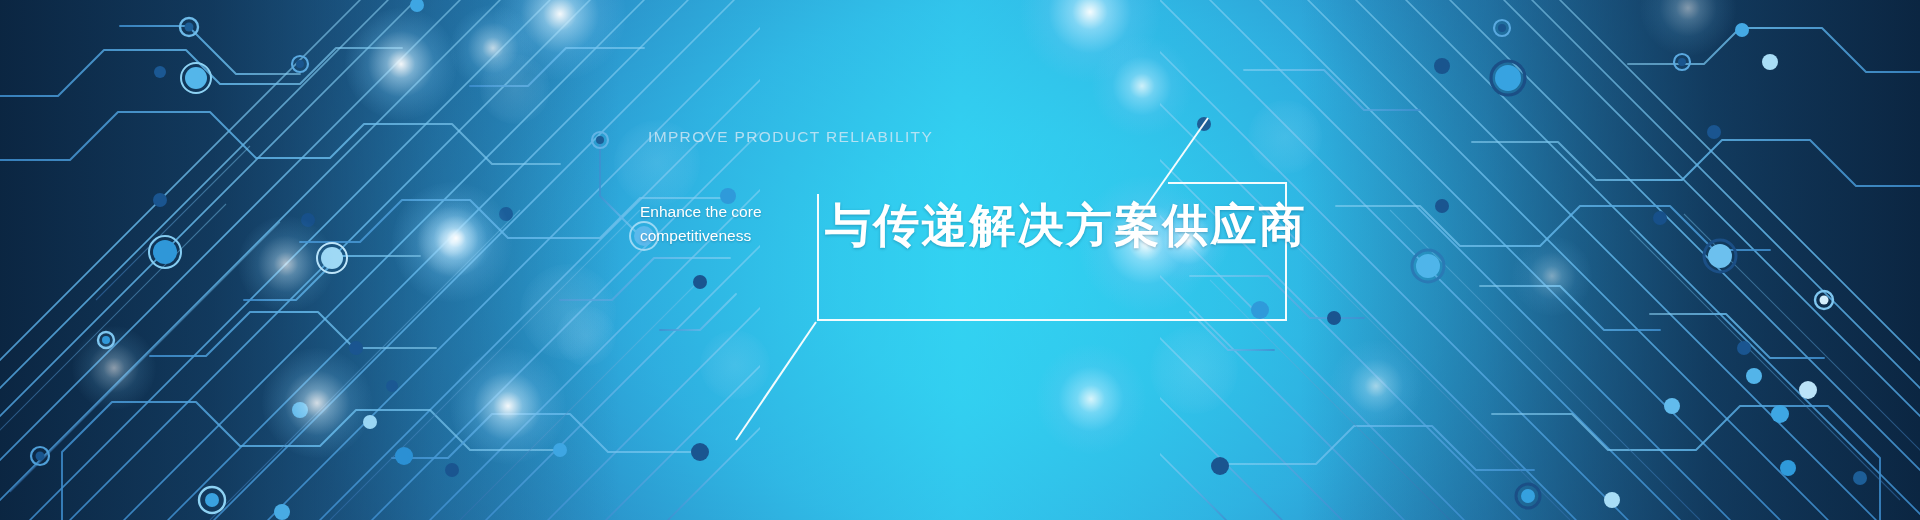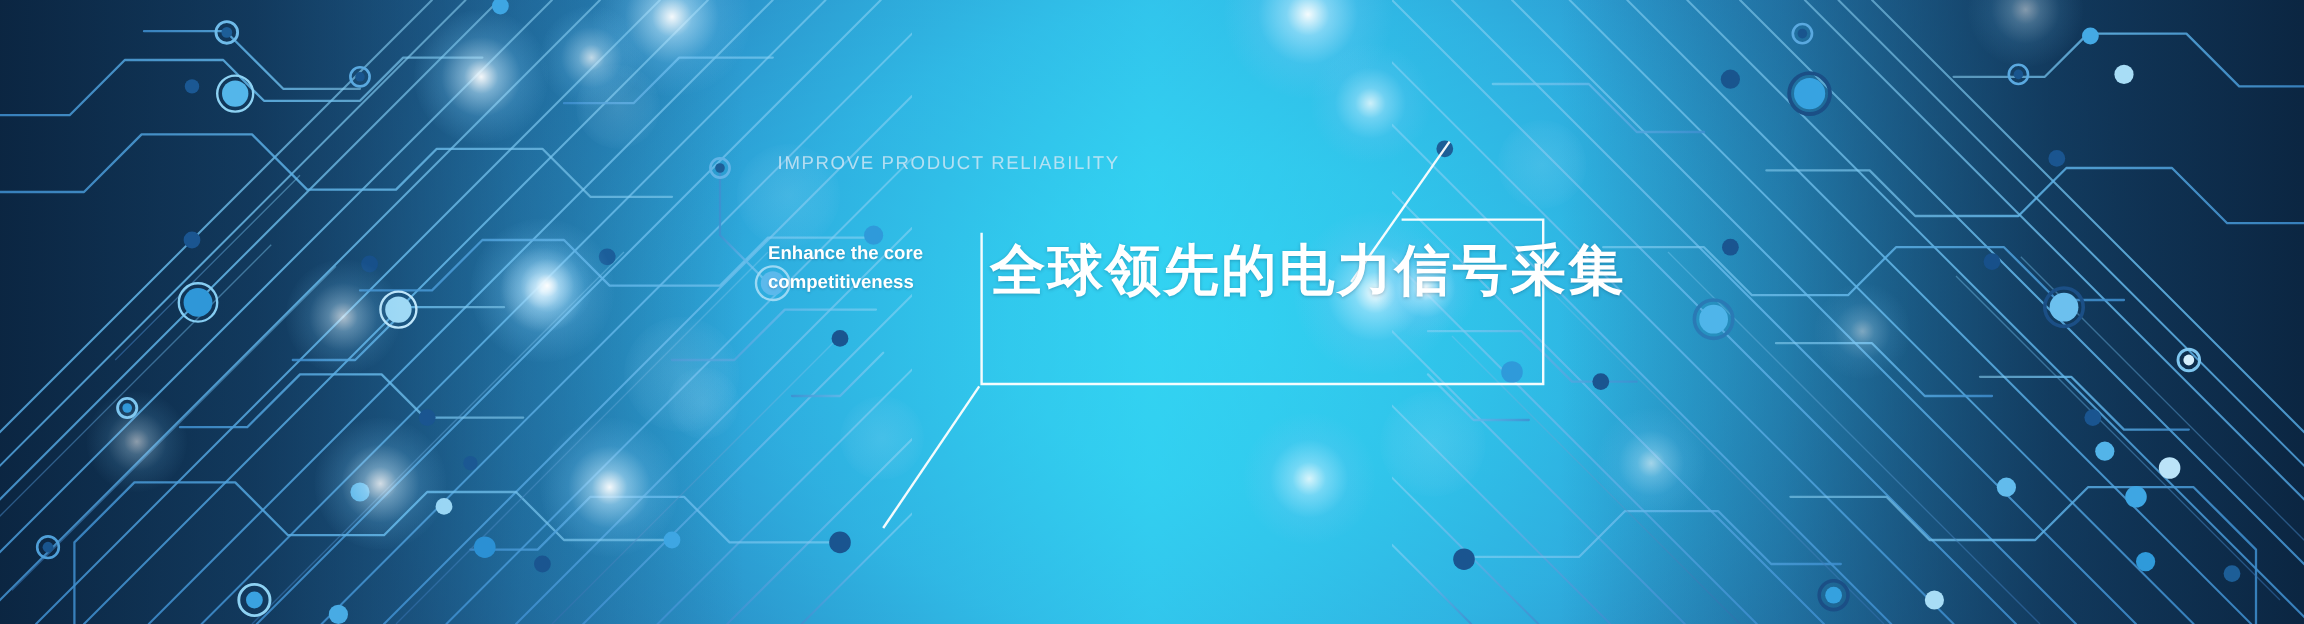--- a/index.html
+++ b/index.html
@@ -44,21 +44,21 @@
   .headline{
     position:absolute;color:#ffffff;white-space:nowrap;
     font-size:46px;font-weight:700;letter-spacing:2.2px;line-height:1;
     text-shadow:0 1px 3px rgba(8,46,78,.30);
   }
   .headline.l1{left:646px;top:150px;}
   .headline.l2{left:825px;top:202px;}
 
   .sub{
     position:absolute;left:640px;top:200px;width:165px;
-    color:#ffffff;font-size:15.5px;line-height:1.55;font-weight:700;
+    color:#ffffff;font-size:15.5px;line-height:1.55;font-weight:400;
     text-shadow:0 1px 2px rgba(8,46,78,.28);
   }
 
   
   #frame{position:absolute;left:0;top:0;width:1920px;height:520px;pointer-events:none;}
 </style>
 </head>
 <body>
 
 <div id="banner">
@@ -283,21 +283,21 @@
       <path d="M1168 183 L1286 183 L1286 320 L818 320 L818 194"></path>
 
       <path d="M816 322 L736 440"></path>
     </g>
   </svg>
 
   <div id="copy">
     <div class="eyebrow">IMPROVE PRODUCT RELIABILITY</div>
 
 
-    <div class="headline l2">全球领先的电力信号采集</div>
+    <div class="headline l2">与传递解决方案供应商</div>
 
     <div class="sub">
       <div>Enhance the core</div>
       <div>competitiveness</div>
     </div>
   </div>
 
 </div>
 
 </body></html>

